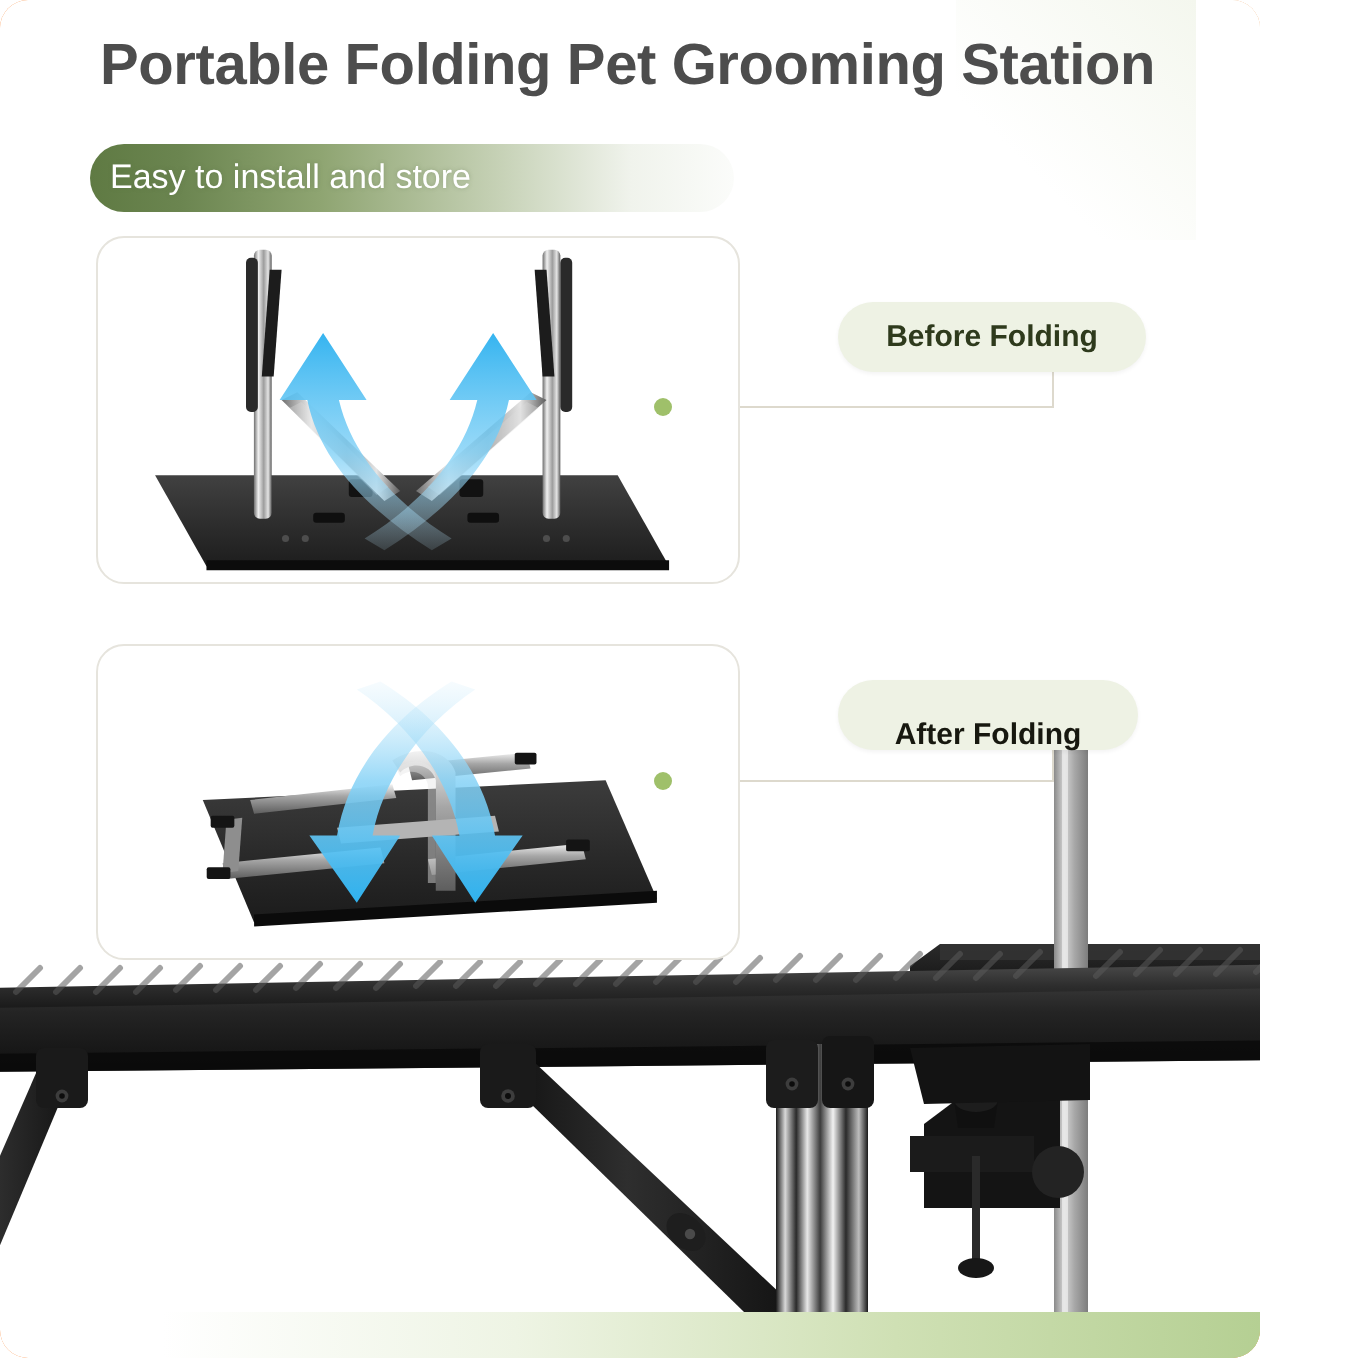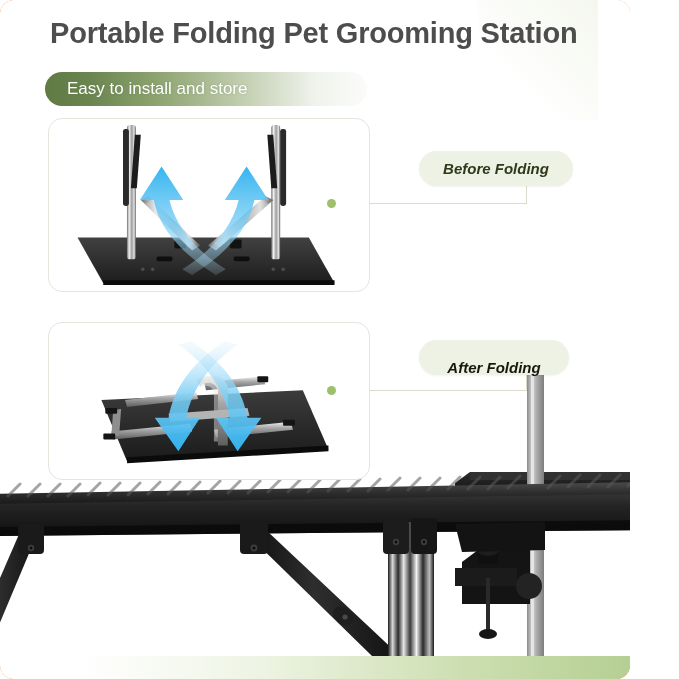--- a/index.html
+++ b/index.html
@@ -77,21 +77,21 @@
     top: 72px;
     z-index: 6;
     width: 322px;
     height: 34px;
     border-radius: 17px;
     background: linear-gradient(to right, #5f7a43 0%, #6b8550 14%, #8fa572 36%, #c3cfb2 62%, #f0f3ec 84%, #fbfcfa 100%);
     display: flex;
     align-items: center;
   }
   .sub-badge span {
-    padding-left: 22px;
+    padding-left: 10px;
     font-size: 17px;
     color: #ffffff;
     white-space: nowrap;
     text-shadow: 0 0 2px rgba(90,110,70,0.35);
   }
 
   
   .photo-card {
     position: absolute;
     left: 48px;
@@ -108,21 +108,20 @@
   
   .callout {
     position: absolute;
     z-index: 7;
     border-radius: 18px;
     background: #eef2e4;
     display: flex;
     align-items: center;
     justify-content: center;
     box-shadow: 0 1px 2px rgba(0,0,0,0.05);
-    font-style: italic;
   }
   .callout span {
     font-size: 15px;
     font-weight: bold;
     color: #2e3a1c;
     white-space: nowrap;
   }
   .callout-before { left: 419px; top: 151px; width: 154px; height: 35px; }
   .callout-after  { left: 419px; top: 340px; width: 150px; height: 35px; }
   .callout-after span { color: #17180f; margin-top: 20px; }

